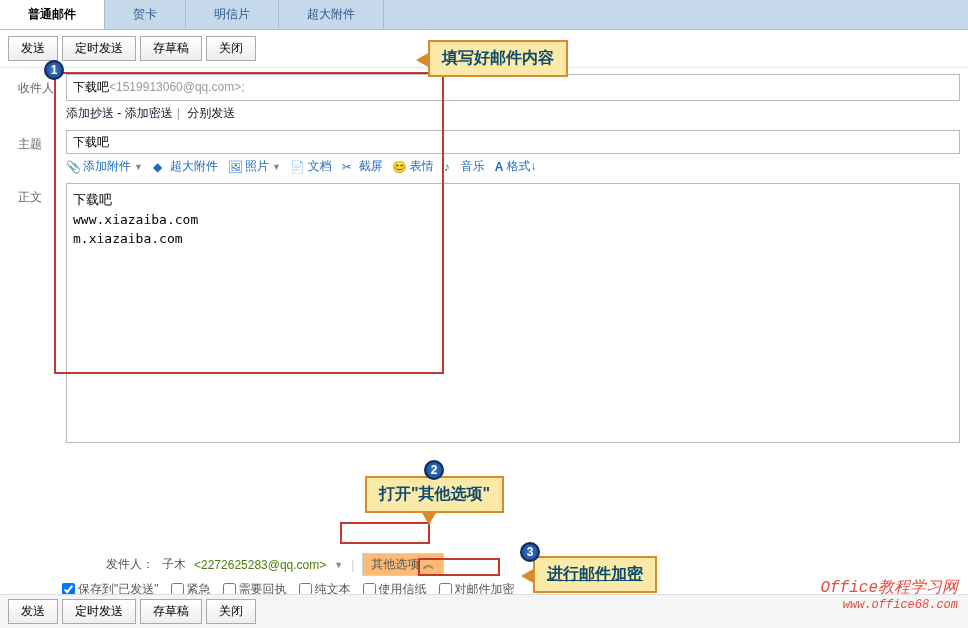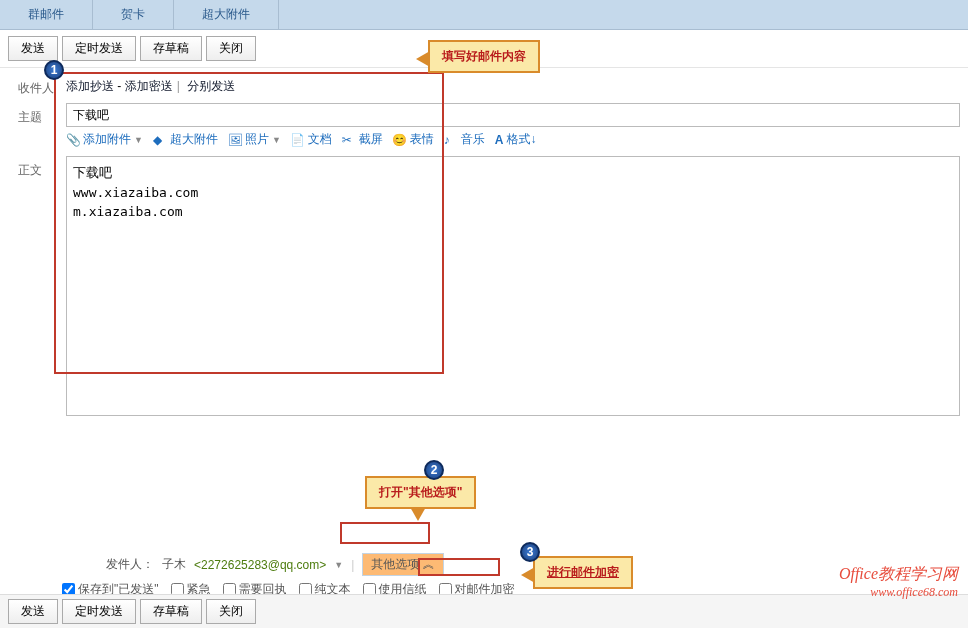--- a/index.html
+++ b/index.html
@@ -20,61 +20,63 @@
 .links .sep { color: #999; margin: 0 4px; }
 .tool-row { padding: 4px 0; display: flex; gap: 10px; align-items: center; color: #1e6dbd; font-size: 12px; }
 .tool-row .ti { display: flex; align-items: center; gap: 3px; cursor: pointer; }
 .tool-row .ti .ico { width: 14px; height: 14px; display: inline-block; }
 .editor { width: 100%; height: 260px; border: 1px solid #bbb; padding: 6px; font-size: 13px; line-height: 1.5; resize: none; }
 .bottom-opts { position: absolute; left: 62px; bottom: 52px; display: flex; align-items: center; gap: 8px; font-size: 12px; color: #555; margin-left: 44px; }
 .other-opt { padding: 2px 8px; background: #fdba74; border: 1px solid #c3d4e4; cursor: pointer; }
 .check-row { position: absolute; left: 62px; bottom: 30px; display: flex; align-items: center; gap: 12px; color: #555; }
 .check-row label { display: flex; align-items: center; gap: 3px; }
 .bottom-bar { position: absolute; left: 0; bottom: 0; padding: 4px 8px; display: flex; gap: 4px; background: #f5f5f5; width: 100%; border-top: 1px solid #ddd; }
-.callout { position: absolute; background: #fbe9a8; border: 2px solid #d98b2b; padding: 6px 12px; color: #b91c1c; font-size: 12px; font-weight: bold; }
+.callout { position: absolute; background: #fbe9a8; border: 2px solid #d98b2b; padding: 6px 12px; color: #0c4a6e; font-size: 16px; font-weight: bold; }
 .callout::before { content:""; position:absolute; width:0; height:0; }
 .c1 { left: 428px; top: 40px; }
 .c1::before { left:-14px; top:30%; border-top:8px solid transparent; border-bottom:8px solid transparent; border-right:14px solid #d98b2b; }
 .c2 { left: 365px; top: 476px; }
 .c2::before { left:40%; bottom:-14px; border-left:8px solid transparent; border-right:8px solid transparent; border-top:14px solid #d98b2b; }
 .c3 { left: 533px; top: 556px; text-decoration: underline; }
 .c3::before { left:-14px; top:30%; border-top:8px solid transparent; border-bottom:8px solid transparent; border-right:14px solid #d98b2b; }
 .step { position: absolute; width: 20px; height: 20px; border-radius: 50%; background: radial-gradient(#3a7bd5,#1c3f7a); color: #fff; font-weight: bold; display: flex; align-items: center; justify-content: center; font-size: 12px; border: 2px solid #0d2a5c; }
 .s1 { left: 44px; top: 60px; }
 .s2 { left: 424px; top: 460px; }
 .s3 { left: 520px; top: 542px; }
 .red-box { position: absolute; border: 2px solid #c0392b; pointer-events: none; }
 .rb1 { left: 54px; top: 72px; width: 390px; height: 302px; }
 .rb2 { left: 340px; top: 522px; width: 90px; height: 22px; }
 .rb3 { left: 418px; top: 558px; width: 82px; height: 18px; }
-.watermark { position: absolute; right: 10px; bottom: 28px; text-align: right; font-family: Liberation Serif, serif; }
+.watermark { position: absolute; right: 10px; bottom: 16px; text-align: right; font-family: Liberation Mono, monospace; }
 .watermark .l1 { color: #e74c3c; font-size: 16px; font-style: italic; }
 .watermark .l2 { color: #e74c3c; font-size: 12px; font-style: italic; }
 .drop { font-size: 9px; color: #888; }
 </style>
 </head>
 <body>
 
 <div class="tabs">
-  <div class="tab">群邮件</div>
+  <div class="tab active">普通邮件</div>
   <div class="tab">贺卡</div>
+  <div class="tab">明信片</div>
   <div class="tab">超大附件</div>
 </div>
 
 <div class="toolbar">
   <button class="btn">发送</button>
   <button class="btn">定时发送</button>
   <button class="btn">存草稿</button>
   <button class="btn">关闭</button>
 </div>
 
 <div class="form-area">
   <div class="row">
     <div class="label">收件人</div>
     <div class="field">
+      <div class="input"><span>下载吧</span><span class="gray">&lt;1519913060@qq.com&gt;;</span></div>
       <div class="links">
         <a>添加抄送</a> - 
         <a>添加密送</a><span class="sep">|</span>
         <a>分别发送</a>
       </div>
     </div>
   </div>
   <div class="row">
     <div class="label">主题</div>
     <div class="field">

